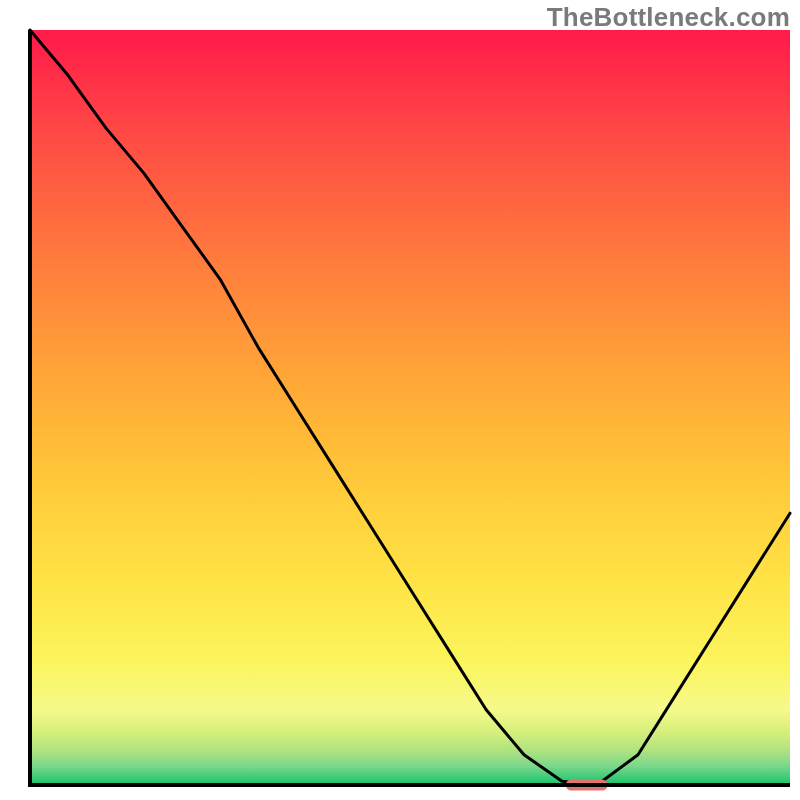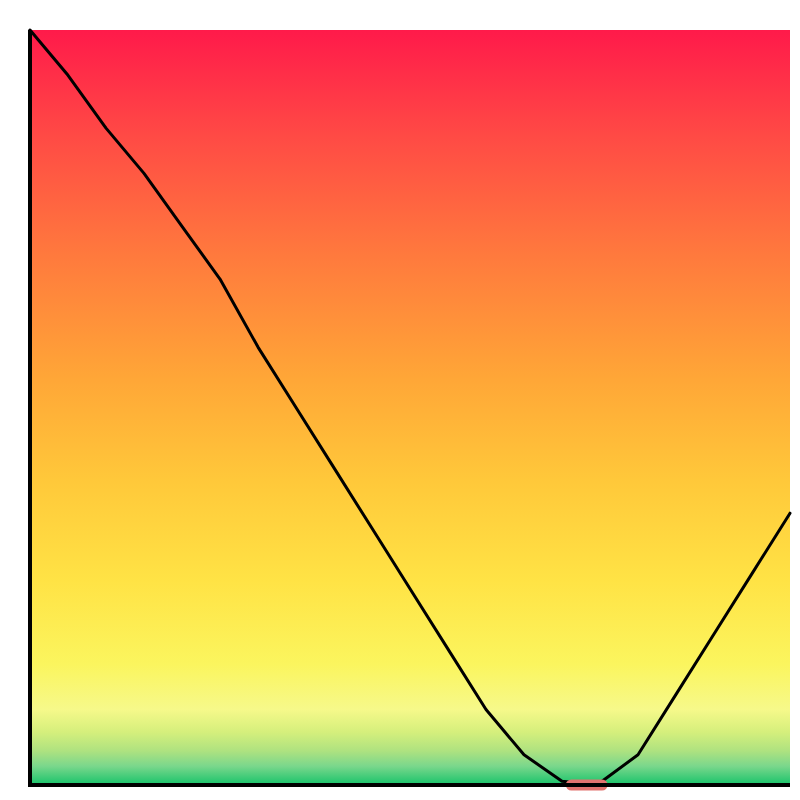--- a/index.html
+++ b/index.html
@@ -73,13 +73,14 @@
 
     <rect x="30" y="30" width="760" height="755" fill="url(#bg-grad)"></rect>
 
     <path id="curve-path" class="curve" d="M 30.0 30.0 L 68.0 75.3 L 106.0 128.1 L 144.0 173.4 L 182.0 226.3 L 220.0 279.1 L 258.0 347.1 L 296.0 407.5 L 334.0 467.9 L 372.0 528.3 L 410.0 588.7 L 448.0 649.1 L 486.0 709.5 L 524.0 754.8 L 562.0 781.2 L 577.2 782.7 L 600.0 782.7 L 638.0 754.8 L 676.0 694.4 L 714.0 634.0 L 752.0 573.6 L 790.0 513.2"></path>
 
     <rect id="marker-rect" class="marker" x="565.8" y="779.5" width="41.8" height="11" rx="5.5" ry="5.5"></rect>
 
     <path class="axis-line" d="M 30 30 L 30 785 L 790 785"></path>
   </svg>
 
+  <div class="watermark">TheBottleneck.com</div>
 </div>
 
 </body></html>

